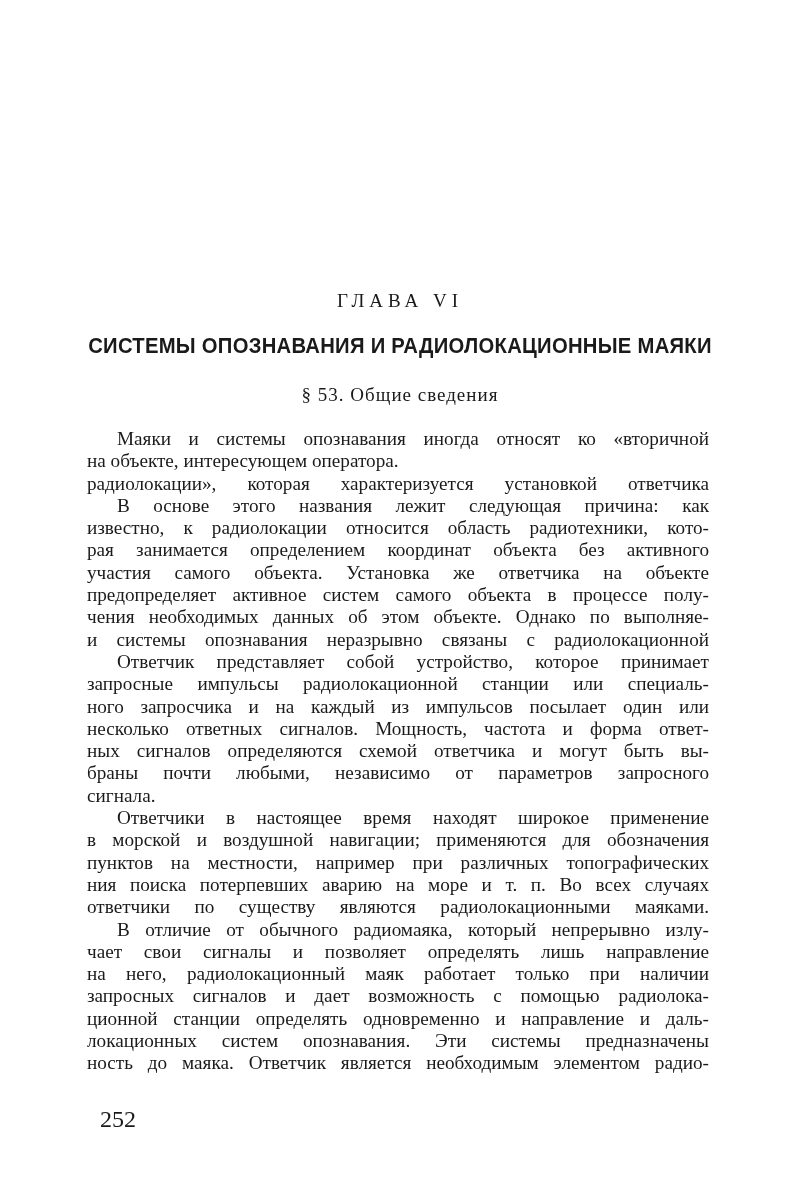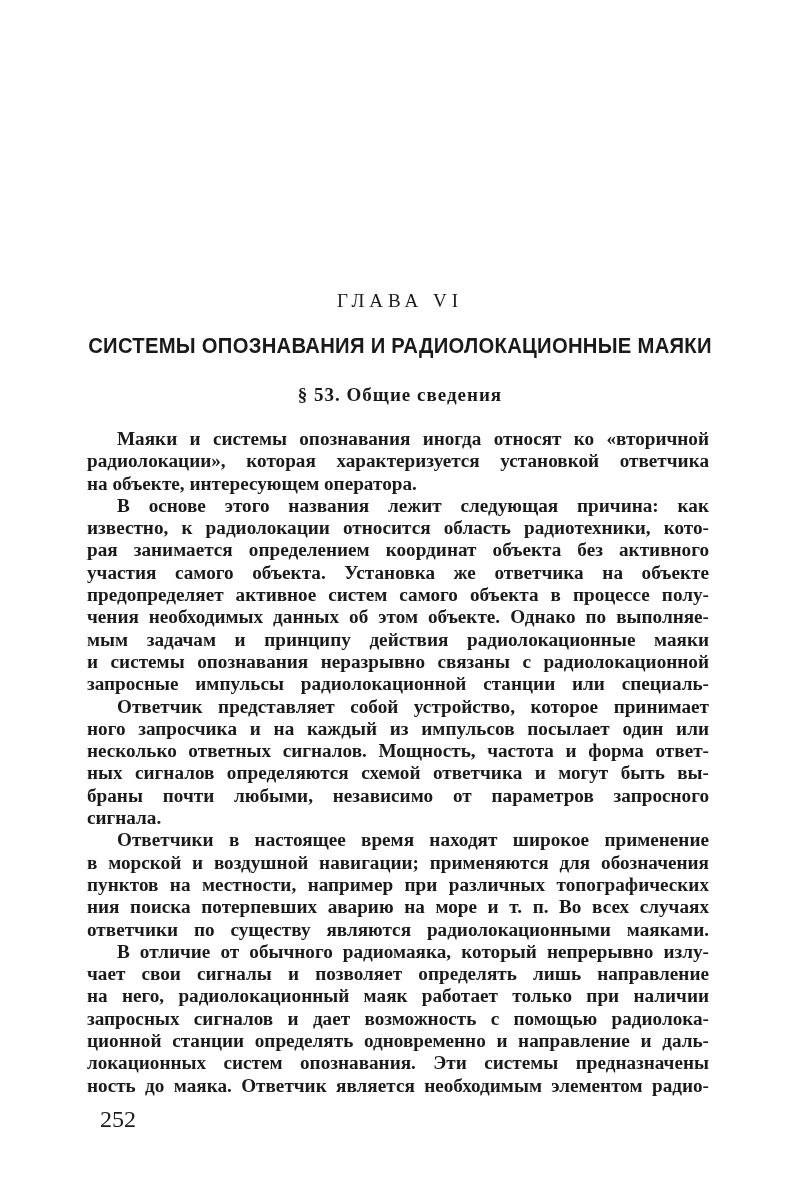--- a/index.html
+++ b/index.html
@@ -14,66 +14,64 @@
   }
   .chapter-title {
     position: absolute; top: 333px; left: 0; width: 800px;
     text-align: center; font-size: 22px; font-weight: bold;
     font-family: "Liberation Sans", "DejaVu Sans", sans-serif;
     transform: scaleX(0.92); transform-origin: center;
     letter-spacing: 0.3px;
   }
   .section-title {
     position: absolute; top: 384px; left: 0; width: 800px;
-    text-align: center; font-size: 19px; font-weight: bold;
+    text-align: center; font-size: 19px; font-weight: normal;
     letter-spacing: 1px;
   }
   .body-text {
     position: absolute; top: 428px; left: 87px; width: 622px;
     font-size: 19.2px; line-height: 22.3px;
   }
   .line {
     display: block; white-space: nowrap;
     text-align: justify; text-align-last: justify;
     height: 22.3px;
-    font-weight: bold;
   }
   .line.indent { padding-left: 30px; }
   .line.last { text-align-last: left; }
   .page-number {
     position: absolute; top: 1106px; left: 100px;
     font-size: 24px;
   }
 </style>
 </head>
 <body>
 
 <div class="chapter-label">ГЛАВА VI</div>
 <div class="chapter-title">СИСТЕМЫ ОПОЗНАВАНИЯ И РАДИОЛОКАЦИОННЫЕ МАЯКИ</div>
 <div class="section-title">§ 53. Общие сведения</div>
 
 <div class="body-text">
   <div>
     <span class="line indent">Маяки и системы опознавания иногда относят ко «вторичной</span>
+    <span class="line last">на объекте, интересующем оператора.</span>
     <span class="line">радиолокации», которая характеризуется установкой ответчика</span>
-    <span class="line last">на объекте, интересующем оператора.</span>
   </div>
   <div>
     <span class="line indent">В основе этого названия лежит следующая причина: как</span>
     <span class="line">известно, к радиолокации относится область радиотехники, кото-</span>
     <span class="line">рая занимается определением координат объекта без активного</span>
     <span class="line">участия самого объекта. Установка же ответчика на объекте</span>
     <span class="line">предопределяет активное систем самого объекта в процессе полу-</span>
     <span class="line">чения необходимых данных об этом объекте. Однако по выполняе-</span>
-    <span class="line">мым задачам и принципу действия радиолокационные маяки</span>
     <span class="line">и системы опознавания неразрывно связаны с радиолокационной</span>
   </div>
   <div>
+    <span class="line indent">Ответчик представляет собой устройство, которое принимает</span>
     <span class="line">запросные импульсы радиолокационной станции или специаль-</span>
-    <span class="line indent">Ответчик представляет собой устройство, которое принимает</span>
     <span class="line">ного запросчика и на каждый из импульсов посылает один или</span>
     <span class="line">несколько ответных сигналов. Мощность, частота и форма ответ-</span>
     <span class="line">ных сигналов определяются схемой ответчика и могут быть вы-</span>
     <span class="line">браны почти любыми, независимо от параметров запросного</span>
     <span class="line last">сигнала.</span>
   </div>
   <div>
     <span class="line indent">Ответчики в настоящее время находят широкое применение</span>
     <span class="line">в морской и воздушной навигации; применяются для обозначения</span>
     <span class="line">пунктов на местности, например при различных топографических</span>

